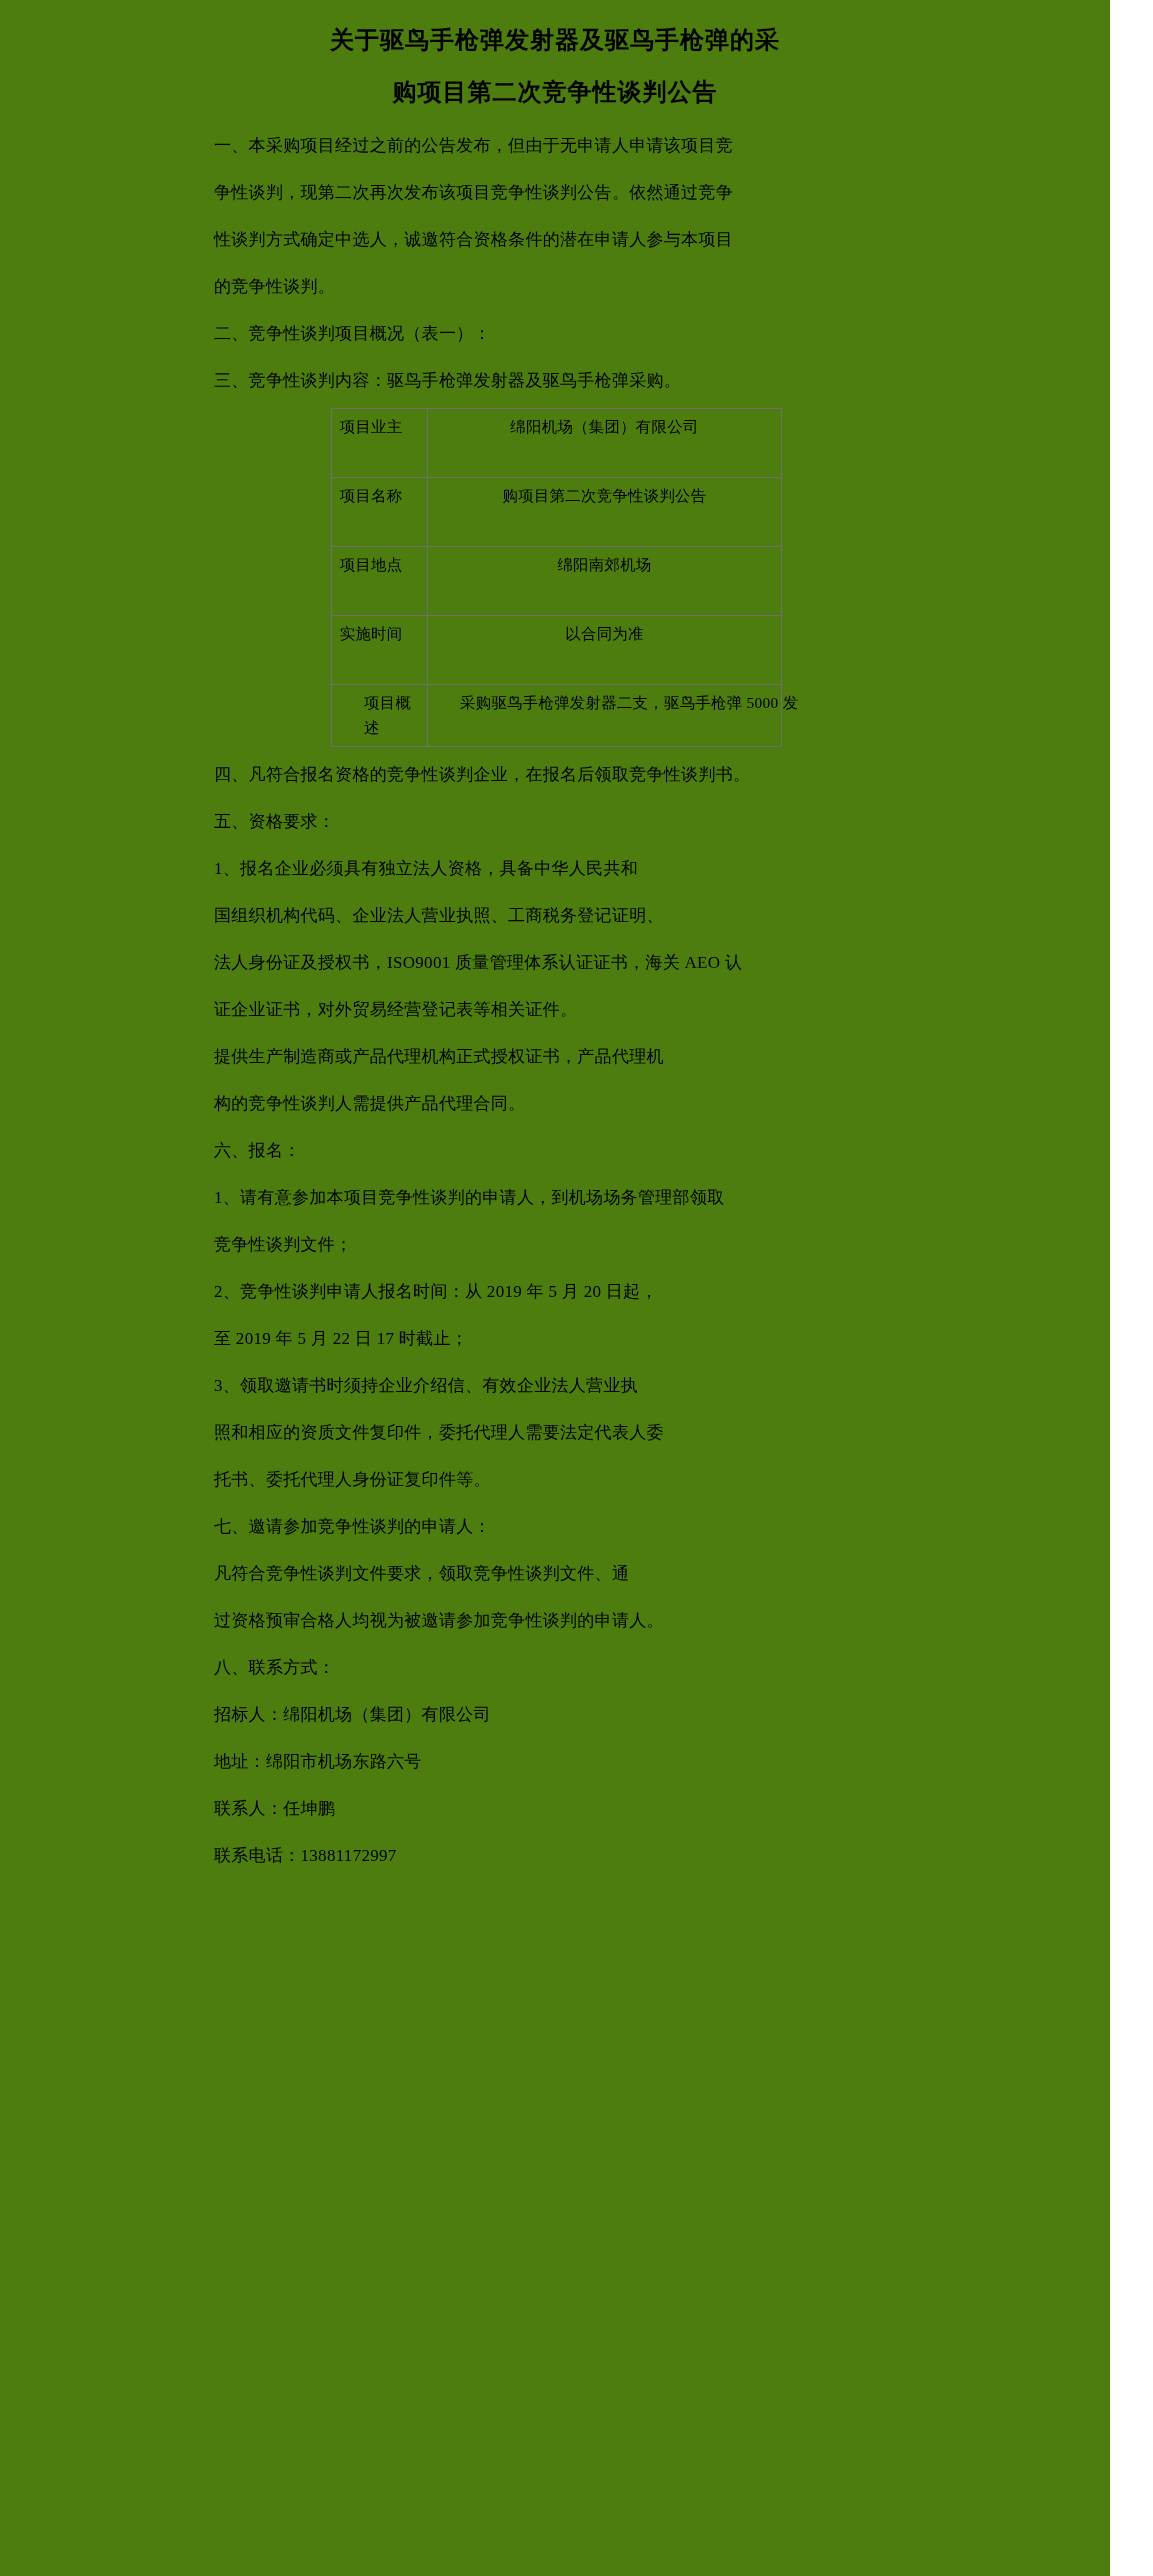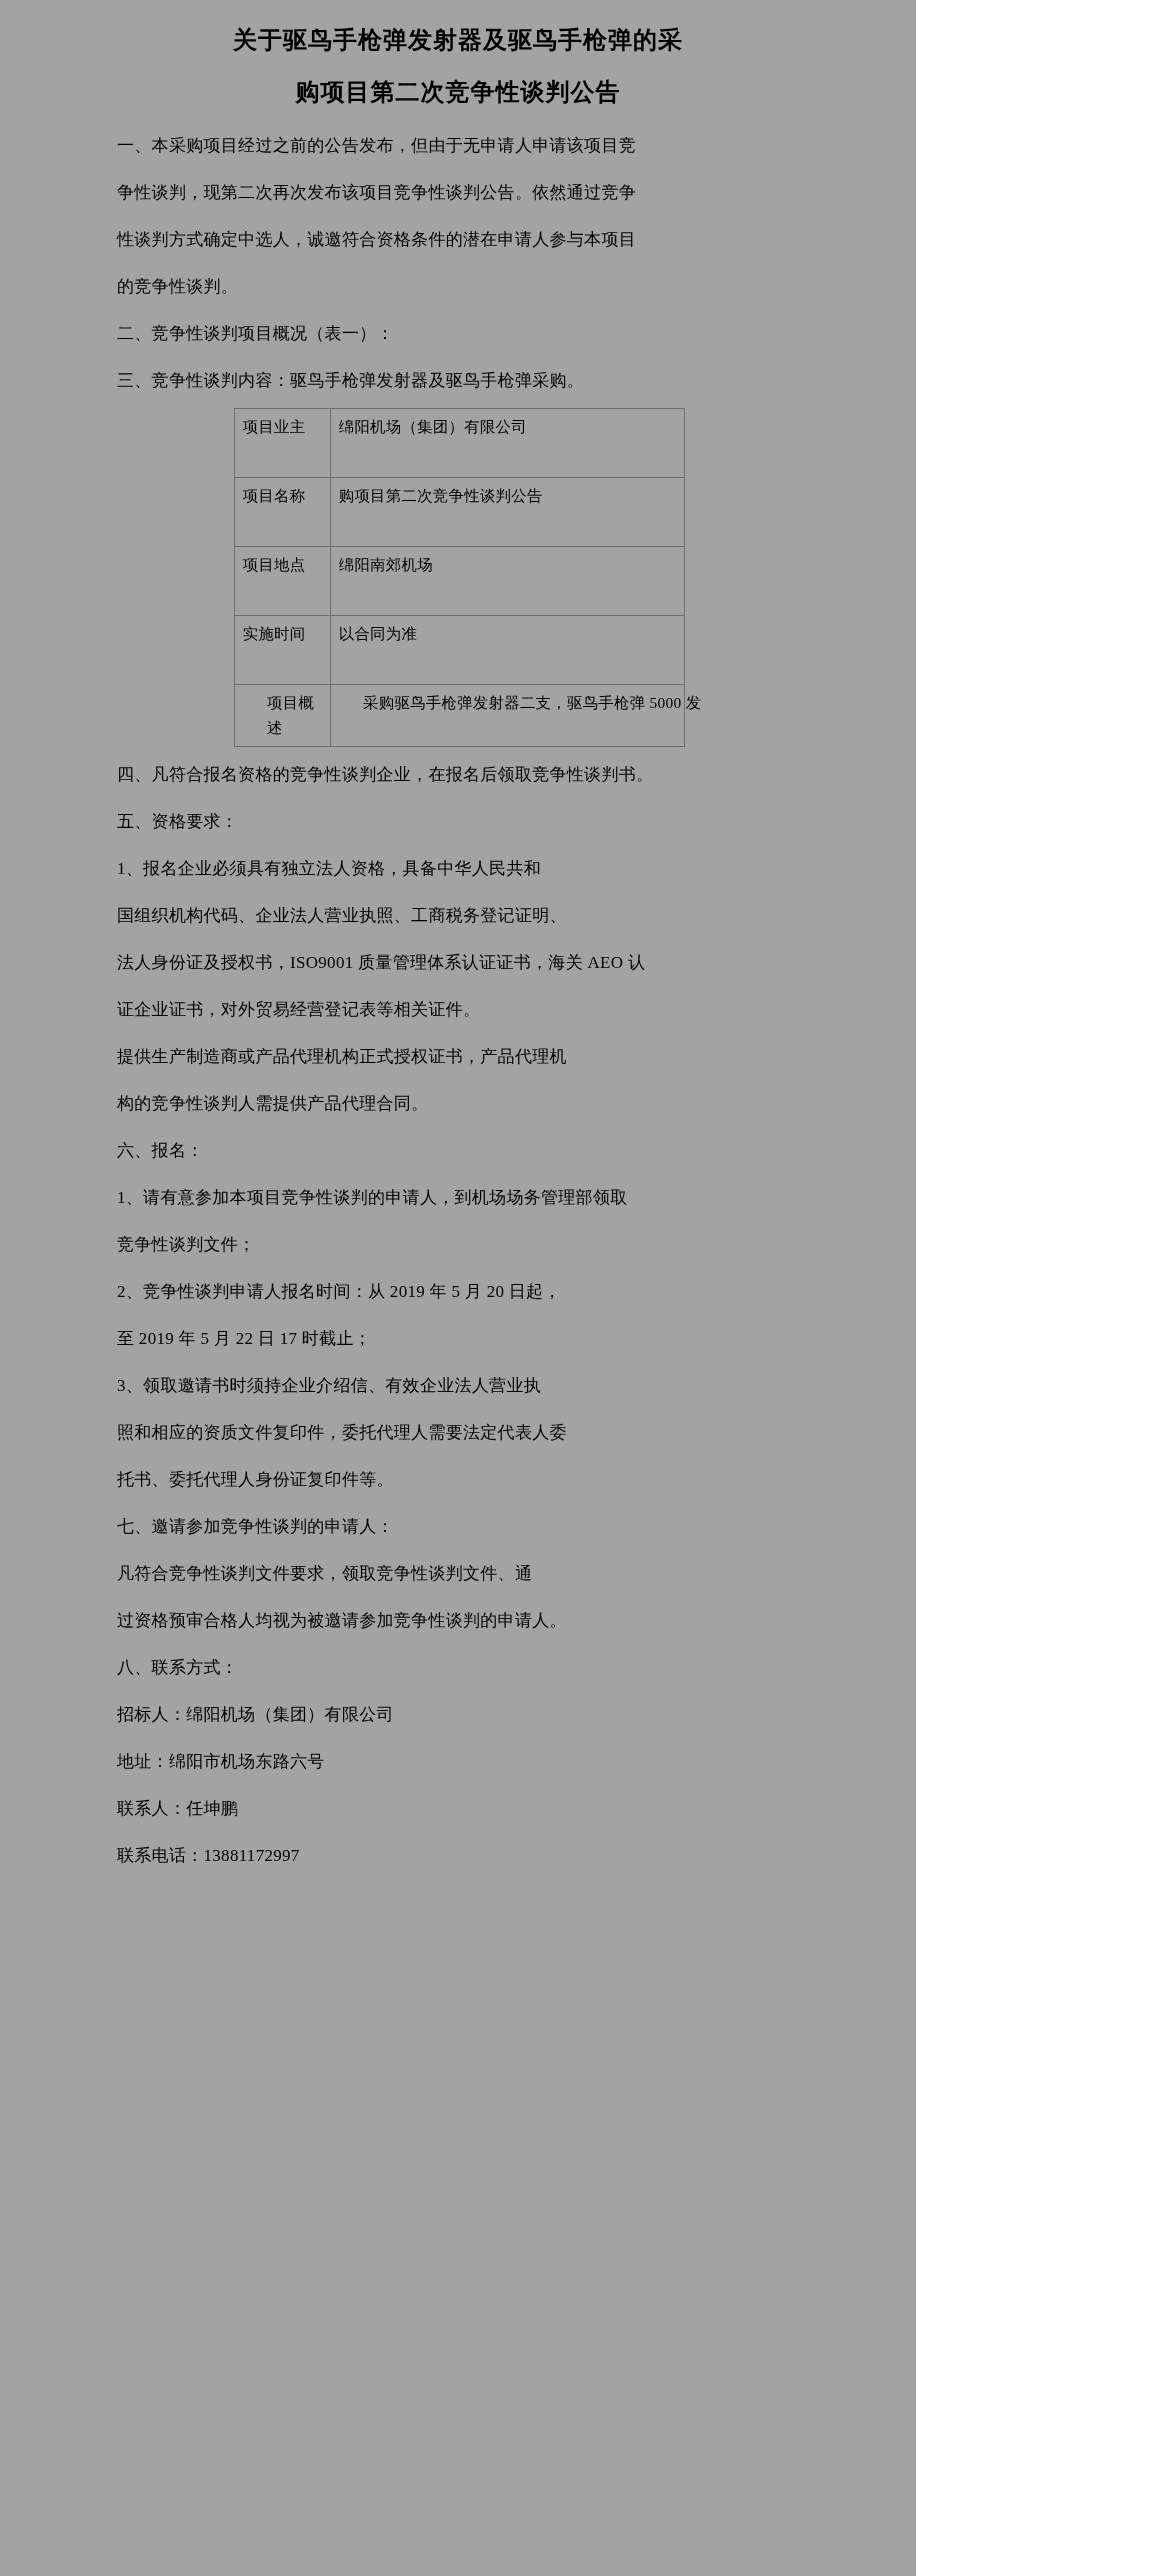--- a/index.html
+++ b/index.html
@@ -6,26 +6,26 @@
     margin: 0;
     padding: 0;
     background: #ffffff;
   }
   body {
     width: 1153px;
     font-family: "Liberation Serif", "DejaVu Serif", serif;
     color: #000000;
   }
   .page {
-    width: 916px;
+    width: 1110px;
     min-height: 2576px;
     box-sizing: border-box;
     padding: 0;
     position: relative;
-    background: #a3a3a3;
+    background: #4d7c0f;
   }
   .doc {
     width: 698px;
     margin: 0 auto;
     padding-top: 13.5px;
     box-sizing: border-box;
   }
   .title {
     text-align: center;
     font-size: 24px;
@@ -65,20 +65,21 @@
     height: 54px;
     box-sizing: border-box;
   }
   table.info td.label {
     width: 96px;
     text-align: left;
     padding-left: 7.7px;
   }
   table.info td.value {
     width: 354px;
+    text-align: center;
   }
   table.info tr.r1 td { height: 69px; }
   table.info tr.r2 td { height: 69px; margin-left: 44px; }
   table.info tr.r3 td { height: 69px; }
   table.info tr.r4 td { height: 69px; }
   table.info tr.r5 td { height: 42px; padding-left: 32px; }
   table.info tr.r5 td.value { white-space: nowrap; }
 </style>
 </head>
 <body>

